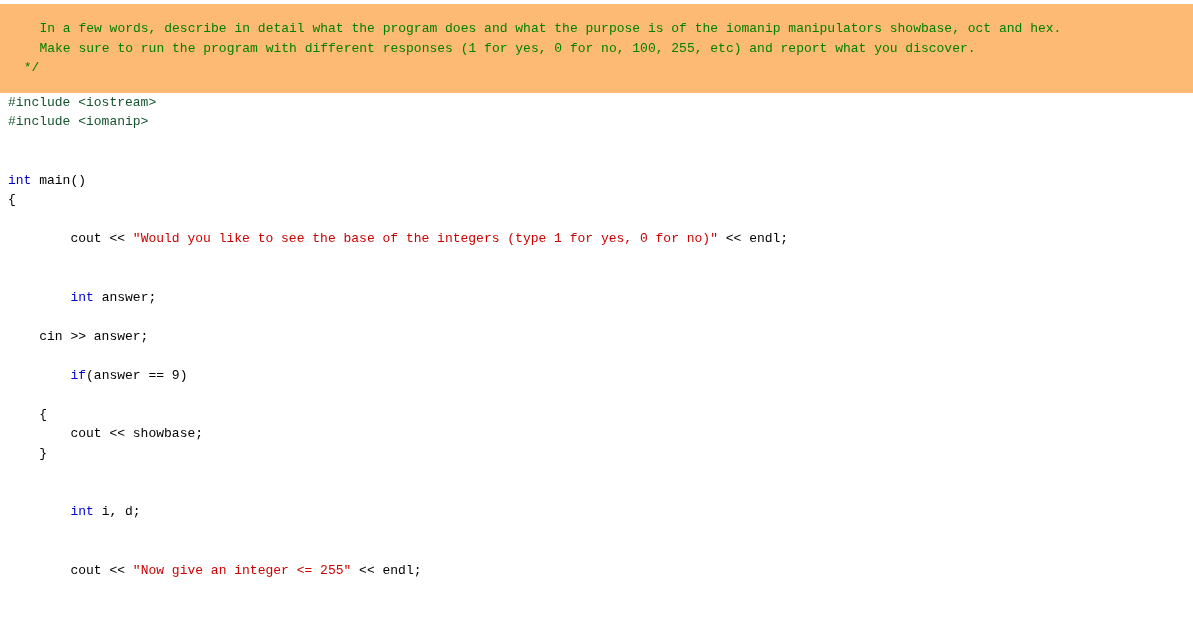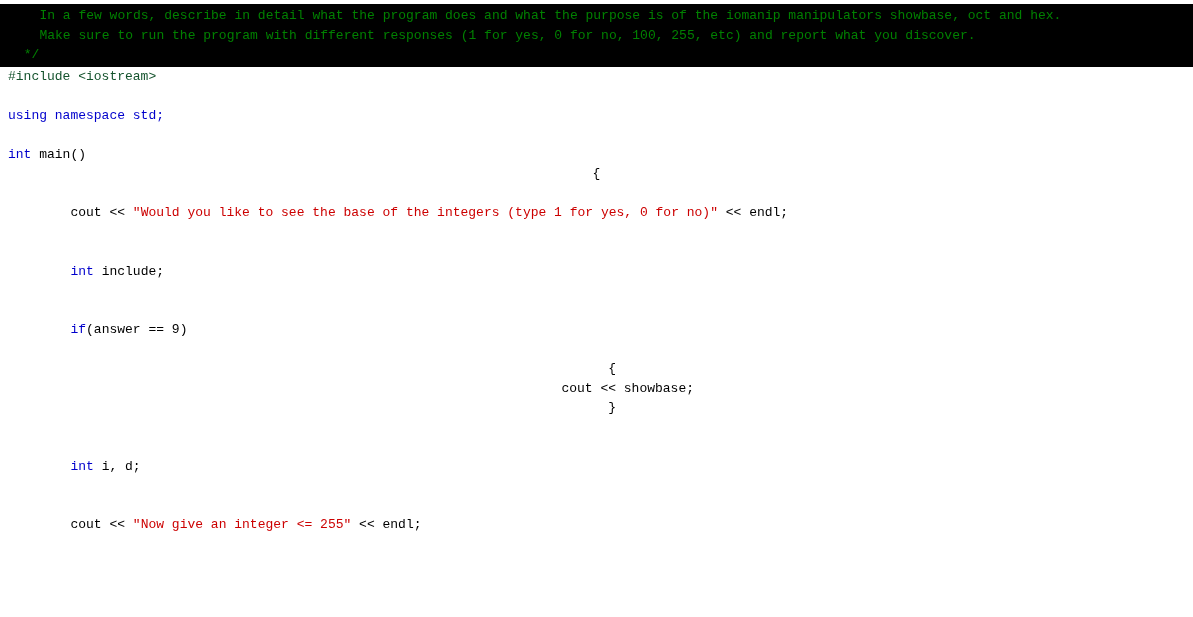--- a/index.html
+++ b/index.html
@@ -18,22 +18,22 @@
 
     .code-container {
       padding: 4px 0;
       background-color: #ffffff;
       min-height: 617px;
       width: 1193px;
       overflow: hidden;
     }
 
     .comment-block {
-      background-color: #000000;
-      padding: 2px 8px;
+      background-color: #fdba74;
+      padding: 15px 8px;
     }
 
     .line {
       padding: 0 8px;
       white-space: pre;
     }
 
     .comment {
       color: #008000;
     }
@@ -45,57 +45,57 @@
     .keyword {
       color: #0000cc;
     }
 
     .string {
       color: #cc0000;
     }
 
     .normal {
       color: #000000;
-      text-align: center;
     }
 
     .blank {
       height: 1.5em;
     }
   </style>
 </head>
 <body>
 
 <div class="code-container">
 
   <div class="comment-block">
     <div class="line comment">   In a few words, describe in detail what the program does and what the purpose is of the iomanip manipulators showbase, oct and hex.</div>
     <div class="line comment">   Make sure to run the program with different responses (1 for yes, 0 for no, 100, 255, etc) and report what you discover.</div>
     <div class="line comment"> */</div>
   </div>
 
   <div class="line preprocessor">#include &lt;iostream&gt;</div>
+  <div class="line preprocessor">#include &lt;iomanip&gt;</div>
 
   <div class="blank"></div>
 
-  <div class="line"><span class="keyword">using namespace std;</span></div>
 
   <div class="blank"></div>
 
   <div class="line"><span class="keyword">int</span><span class="normal"> main()</span></div>
   <div class="line normal">{</div>
 
   <div class="line">
     <span class="normal">    cout &lt;&lt; </span><span class="string">"Would you like to see the base of the integers (type 1 for yes, 0 for no)"</span><span class="normal"> &lt;&lt; endl;</span>
   </div>
 
   <div class="line">
-    <span class="normal">    </span><span class="keyword">int</span><span class="normal"> include;</span>
+    <span class="normal">    </span><span class="keyword">int</span><span class="normal"> answer;</span>
   </div>
 
+  <div class="line normal">    cin &gt;&gt; answer;</div>
 
   <div class="line">
     <span class="normal">    </span><span class="keyword">if</span><span class="normal">(answer == 9)</span>
   </div>
 
   <div class="line normal">    {</div>
   <div class="line normal">        cout &lt;&lt; showbase;</div>
   <div class="line normal">    }</div>
 
   <div class="blank"></div>

